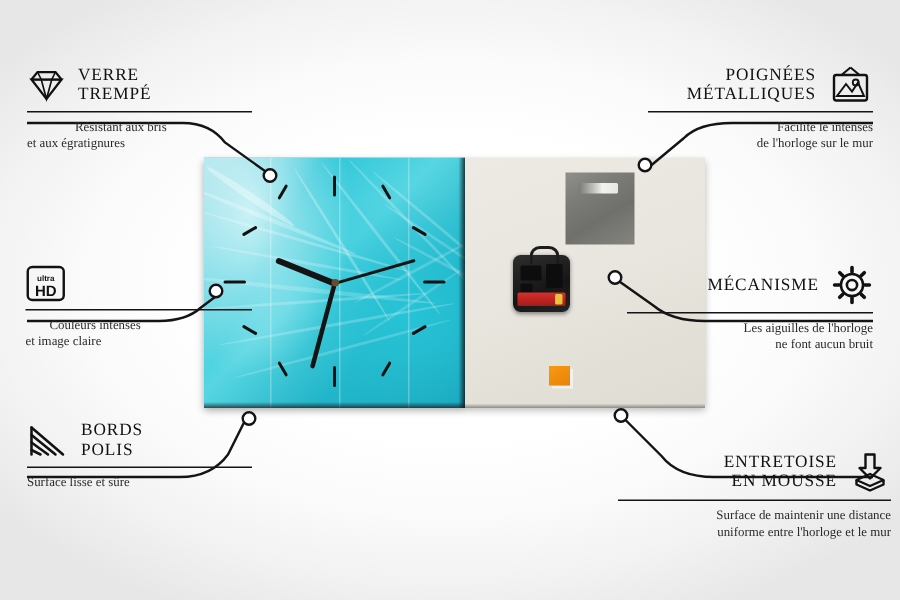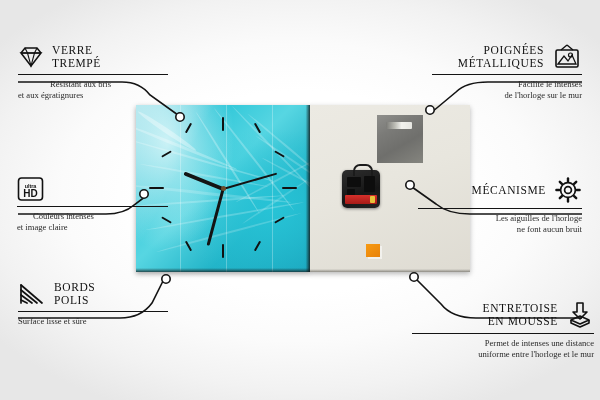--- a/index.html
+++ b/index.html
@@ -311,17 +311,17 @@
       </span>
       <span class="ico">
         <svg width="28" height="28" viewBox="0 0 28 28">
           <path d="M11 2 L17 2 L17 11 L21 11 L14 18 L7 11 L11 11 Z" fill="none" stroke="#111" stroke-width="1.6" stroke-linejoin="round"></path>
           <path d="M5 19 L14 15 L23 19 L14 23 Z" fill="none" stroke="#111" stroke-width="1.6" stroke-linejoin="round"></path>
           <path d="M5 19 L5 22 L14 26 L23 22 L23 19" fill="none" stroke="#111" stroke-width="1.6" stroke-linejoin="round"></path>
         </svg>
       </span>
     </div>
     <div class="rule" style="width:182px;margin-top:4px;margin-left:auto;"></div>
-    <div class="sub" style="margin-top:4px;">Permet de intenses une distance</div>
+    <div class="sub" style="margin-top:4px;">Surface de maintenir une distance</div>
     <div class="sub">uniforme entre l'horloge et le mur</div>
   </div>
 
 </div>
 
 </body></html>

